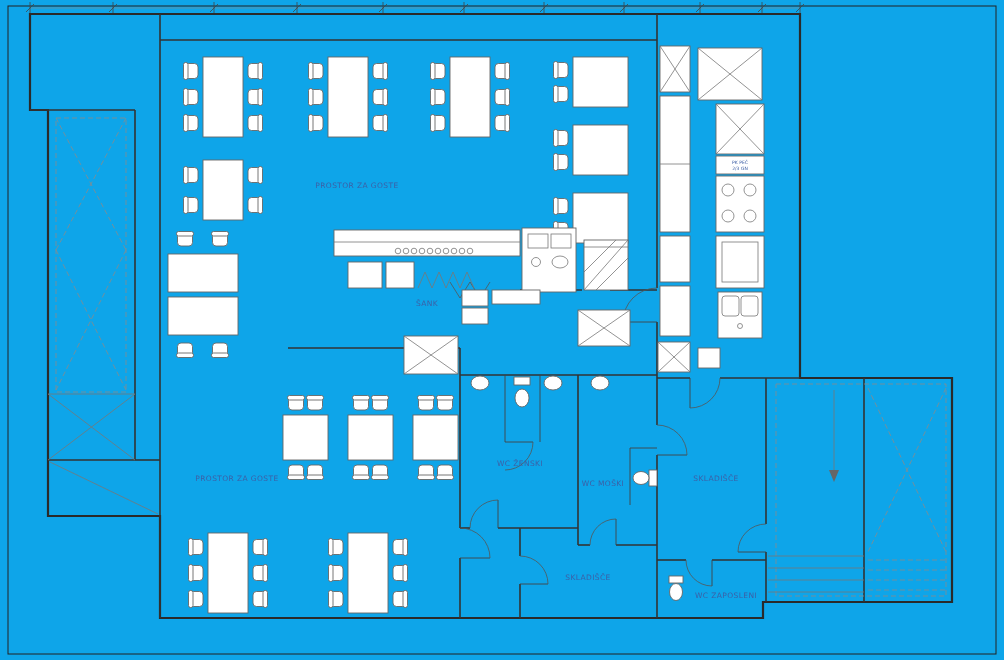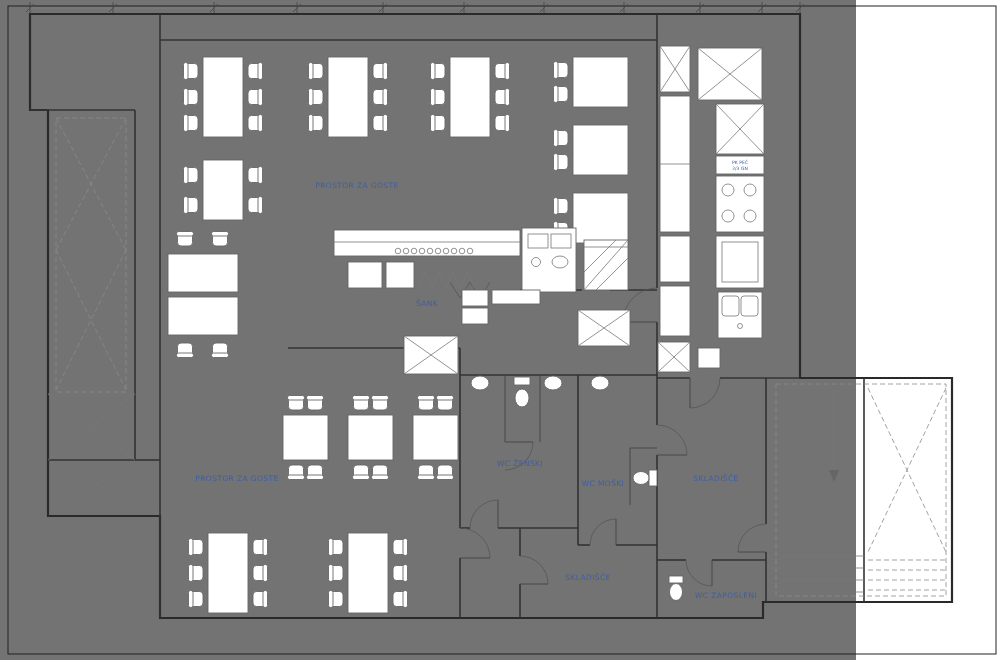--- a/index.html
+++ b/index.html
@@ -1,16 +1,16 @@
 <!DOCTYPE html>
 <html style="--label-blue: #3d5fa5; --wall-dark: #2a2a2a; --furn-gray: #666666;"><head>
 <meta charset="utf-8">
 <style>
   html,body{margin:0;padding:0;background:#fff;}
-  .sheet{position:relative;width:856px;height:660px;background:#737373;font-family:"DejaVu Sans",sans-serif;}
+  .sheet{position:relative;width:1004px;height:660px;background:#0ea5e9;font-family:"DejaVu Sans",sans-serif;}
   svg{display:block;}
   .border{fill:none;stroke:#222;stroke-width:1;}
   .wall{fill:none;stroke:var(--wall-dark,#2a2a2a);stroke-width:2.2;}
   .iwall{fill:none;stroke:#333;stroke-width:1.6;}
   .twall{fill:none;stroke:#444;stroke-width:0.9;}
   .furn{fill:#fff;stroke:var(--furn-gray,#666);stroke-width:0.9;}
   .thin{fill:none;stroke:#777;stroke-width:0.8;}
   .xline{stroke:#777;stroke-width:0.8;}
   .dash{fill:none;stroke:#8a8a8a;stroke-width:0.8;stroke-dasharray:5 3;}
   .arc{fill:none;stroke:#555;stroke-width:0.8;}

